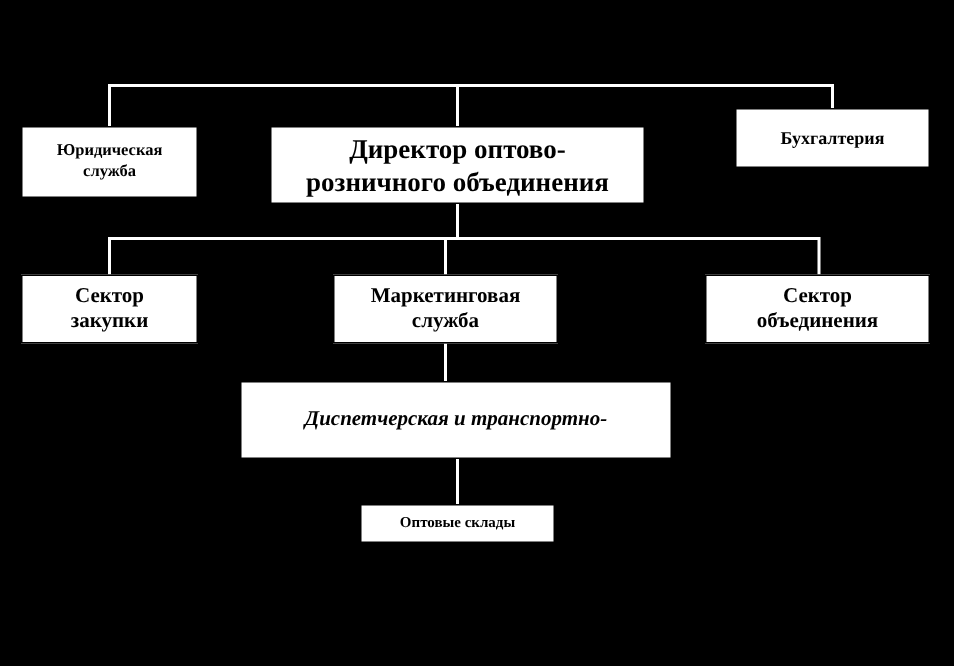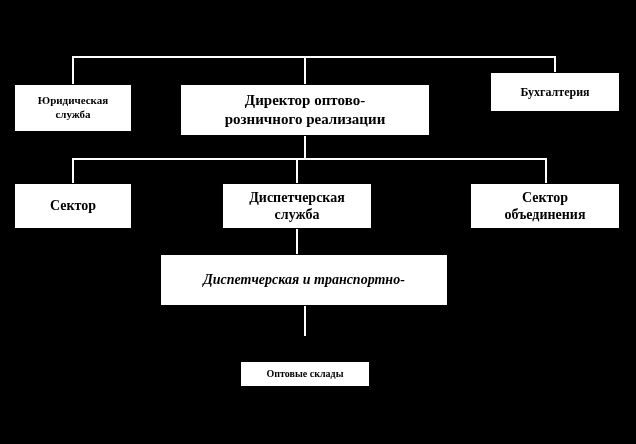--- a/index.html
+++ b/index.html
@@ -28,27 +28,27 @@
     line-height: 1.25;
     box-sizing: border-box;
     padding: 2px 4px;
   }
   .node span {
     display: block;
     width: 100%;
   }
   
   #n-legal      { left: 14px;  top: 84px;  width: 118px; height: 48px; font-size: 11px; text-align: center; }
-  #n-director   { left: 180px; top: 84px;  width: 250px; height: 52px; font-size: 15px; }
+  #n-director   { left: 180px; top: 84px;  width: 250px; height: 52px; font-size: 18px; }
   #n-accounting { left: 490px; top: 72px;  width: 130px; height: 40px; font-size: 12px; }
   #n-purchase   { left: 14px;  top: 183px; width: 118px; height: 46px; font-size: 14px; }
   #n-marketing  { left: 222px; top: 183px; width: 150px; height: 46px; font-size: 14px; }
   #n-sales      { left: 470px; top: 183px; width: 150px; height: 46px; font-size: 14px; }
   #n-dispatch   { left: 160px; top: 254px; width: 288px; height: 52px; font-size: 14px; font-style: italic; }
-  #n-warehouse  { left: 240px; top: 336px; width: 130px; height: 26px; font-size: 10px; margin-top: 25px; }
+  #n-warehouse  { left: 240px; top: 336px; width: 130px; height: 26px; font-size: 10px; }
 
   .line {
     position: absolute;
     background: #ffffff;
   }
   .h { height: 2px; }
   .v { width: 2px; }
 </style>
 </head>
 <body>
@@ -73,39 +73,40 @@
   <div class="node" id="n-legal">
     <span>
       <span>Юридическая</span>
       <span>служба</span>
     </span>
   </div>
 
   <div class="node" id="n-director">
     <span>
       <span>Директор оптово-</span>
-      <span>розничного реализации</span>
+      <span>розничного объединения</span>
     </span>
   </div>
 
   <div class="node" id="n-accounting">
     <span>
       <span>Бухгалтерия</span>
     </span>
   </div>
 
   <div class="node" id="n-purchase">
     <span>
       <span>Сектор</span>
+      <span>закупки</span>
     </span>
   </div>
 
   <div class="node" id="n-marketing">
     <span>
-      <span>Диспетчерская</span>
+      <span>Маркетинговая</span>
       <span>служба</span>
     </span>
   </div>
 
   <div class="node" id="n-sales">
     <span>
       <span>Сектор</span>
       <span>объединения</span>
     </span>
   </div>

